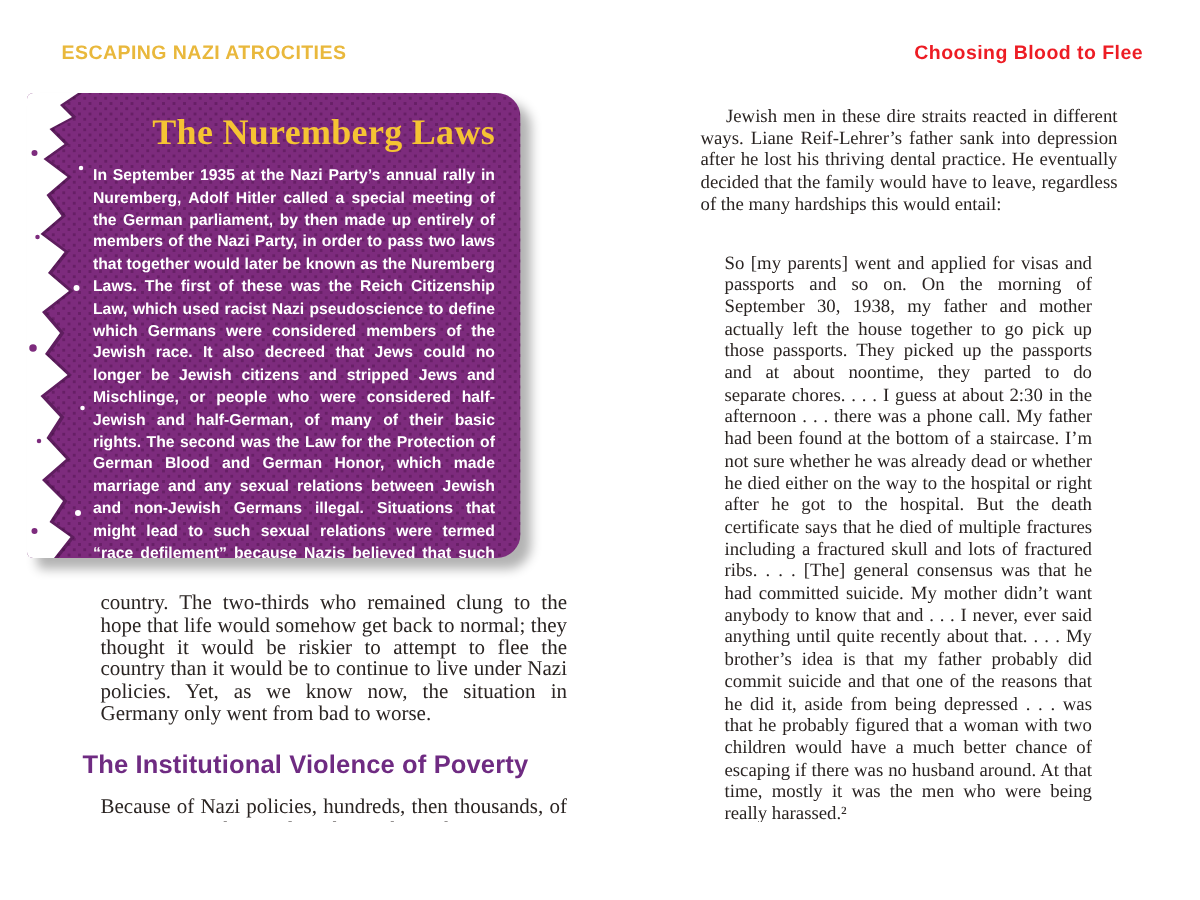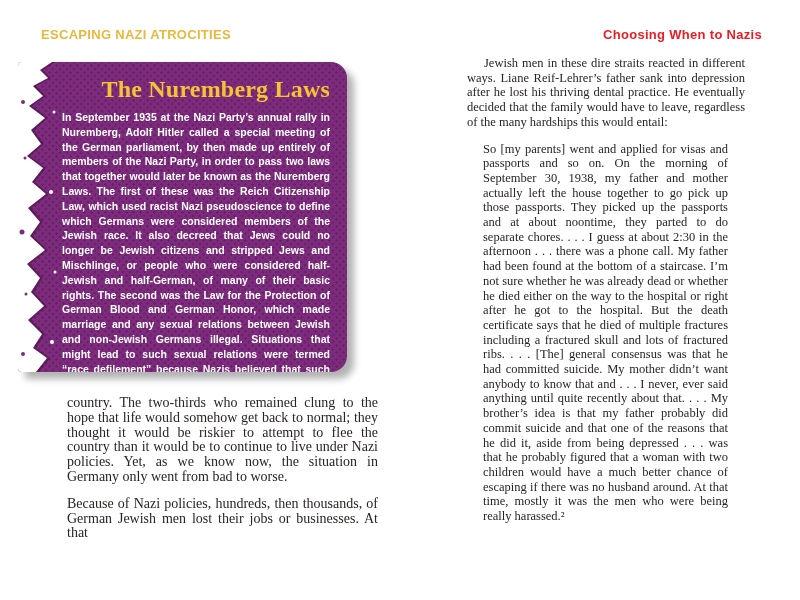--- a/index.html
+++ b/index.html
@@ -46,38 +46,38 @@
   .left-body p { margin:12px; font-size:14px; line-height:14.8px; text-align:justify; }
   .section-heading {
     margin:15px 0 7px 0;
     font-family:"Liberation Sans", sans-serif; font-weight:700;
     font-size:17px; color:#6f2b82; letter-spacing:0.1px;
   }
 
   
   .right-body { position:absolute; left:467px; top:56px; width:278px; }
   .right-body p { margin:0; font-size:12.5px; line-height:14.7px; text-align:justify; }
-  .right-body p.indent { text-indent:17px; }
+  .right-body p.indent { text-indent:17px;margin-top:14px; }
   .right-body blockquote {
-    margin:12px 0 0 0; padding:0 17px 0 16px;
+    margin:24px 0 0 0; padding:0 17px 0 16px;
     font-size:12.5px; line-height:14.7px; text-align:justify;
   }
 
   .folio { position:absolute; top:560px; width:80px; text-align:center; font-size:14px; }
   .folio.left  { left:156px; }
   .folio.right { left:564px;font-weight:bold; }
 </style>
 </head>
 <body>
 
 <div class="spread">
 
   <div class="running-head left">ESCAPING NAZI ATROCITIES</div>
 
-  <div class="running-head right">Choosing When to Nazis</div>
+  <div class="running-head right">Choosing Blood to Flee</div>
 
   <aside class="sidebar-box">
     <h2 class="box-title">The Nuremberg Laws</h2>
     <p class="box-body">In September 1935 at the Nazi Party’s annual rally in Nuremberg, Adolf Hitler called a special meeting of the German parliament, by then made up entirely of members of the Nazi Party, in order to pass two laws that together would later be known as the Nuremberg Laws. The first of these was the Reich Citizenship Law, which used racist Nazi pseudoscience to define which Germans were considered members of the Jewish race. It also decreed that Jews could no longer be Jewish citizens and stripped Jews and Mischlinge, or people who were considered half-Jewish and half-German, of many of their basic rights. The second was the Law for the Protection of German Blood and German Honor, which made marriage and any sexual relations between Jewish and non-Jewish Germans illegal. Situations that might lead to such sexual relations were termed “race defilement” because Nazis believed that such interactions would make the “German race” less pure.¹</p>
     <svg class="tear" viewBox="0 0 46 310" preserveAspectRatio="none" aria-hidden="true">
       <polygon fill="rgba(40,5,40,0.35)" transform="translate(3,0)" points="34,0 22,8 30,16 15,24 25,34 11,44 27,56 13,68 23,82 9,94 25,106 14,120 28,132 10,146 22,160 12,174 27,188 9,202 22,216 13,230 26,244 10,258 24,272 15,286 29,296 18,310 0,310 0,0"></polygon>
       <polygon fill="#ffffff" points="34,0 22,8 30,16 15,24 25,34 11,44 27,56 13,68 23,82 9,94 25,106 14,120 28,132 10,146 22,160 12,174 27,188 9,202 22,216 13,230 26,244 10,258 24,272 15,286 29,296 18,310 0,310 0,0"></polygon>
       <circle cx="5" cy="40" r="2" fill="#7d2b7d"></circle>
       <circle cx="7" cy="96" r="1.5" fill="#7d2b7d"></circle>
       <circle cx="4" cy="170" r="2.5" fill="#7d2b7d"></circle>
@@ -85,20 +85,21 @@
       <circle cx="5" cy="292" r="2" fill="#7d2b7d"></circle>
       <circle cx="36" cy="50" r="1.5" fill="#ffffff"></circle>
       <circle cx="33" cy="130" r="2" fill="#ffffff"></circle>
       <circle cx="37" cy="210" r="1.5" fill="#ffffff"></circle>
       <circle cx="34" cy="280" r="2" fill="#ffffff"></circle>
     </svg>
   </aside>
 
   <section class="left-body">
     <p>country. The two-thirds who remained clung to the hope that life would somehow get back to normal; they thought it would be riskier to attempt to flee the country than it would be to continue to live under Nazi policies. Yet, as we know now, the situation in Germany only went from bad to worse.</p>
+    <h3 class="section-heading">The Institutional Violence of Poverty</h3>
     <p>Because of Nazi policies, hundreds, then thousands, of German Jewish men lost their jobs or businesses. At that</p>
   </section>
 
   <div class="folio left">12</div>
 
   <section class="right-body">
     <p class="indent">Jewish men in these dire straits reacted in different ways. Liane Reif-Lehrer’s father sank into depression after he lost his thriving dental practice. He eventually decided that the family would have to leave, regardless of the many hardships this would entail:</p>
     <blockquote>So [my parents] went and applied for visas and passports and so on. On the morning of September 30, 1938, my father and mother actually left the house together to go pick up those passports. They picked up the passports and at about noontime, they parted to do separate chores. . . . I guess at about 2:30 in the afternoon . . . there was a phone call. My father had been found at the bottom of a staircase. I’m not sure whether he was already dead or whether he died either on the way to the hospital or right after he got to the hospital. But the death certificate says that he died of multiple fractures including a fractured skull and lots of fractured ribs. . . . [The] general consensus was that he had committed suicide. My mother didn’t want anybody to know that and . . . I never, ever said anything until quite recently about that. . . . My brother’s idea is that my father probably did commit suicide and that one of the reasons that he did it, aside from being depressed . . . was that he probably figured that a woman with two children would have a much better chance of escaping if there was no husband around. At that time, mostly it was the men who were being really harassed.²</blockquote>
   </section>
 

